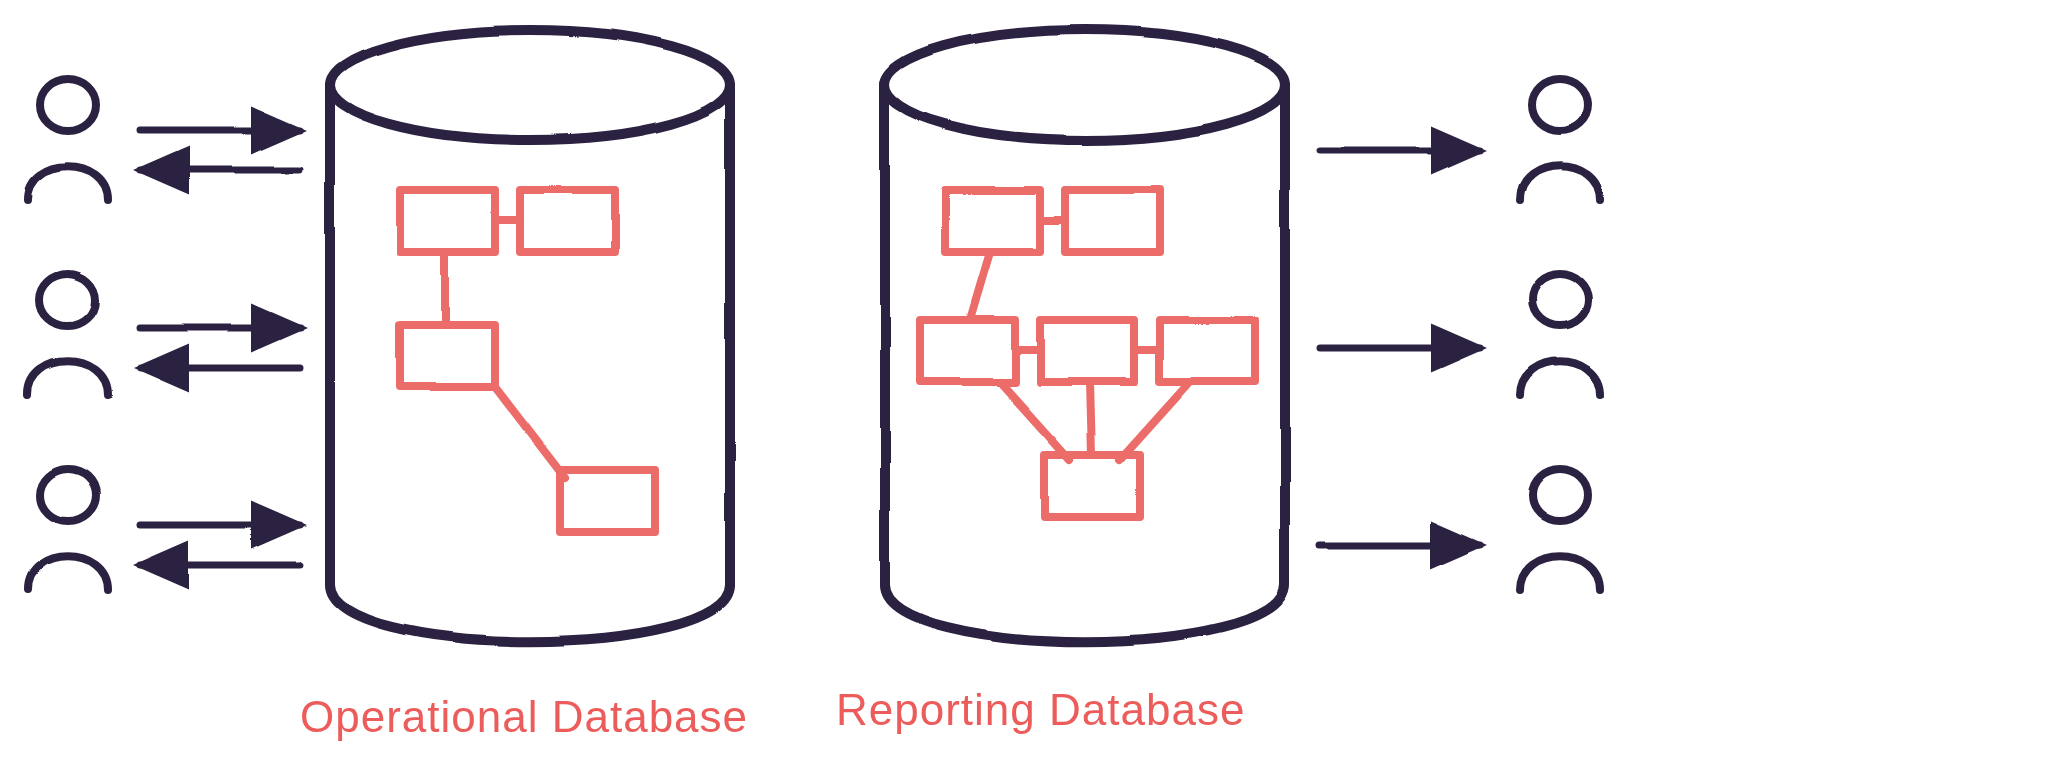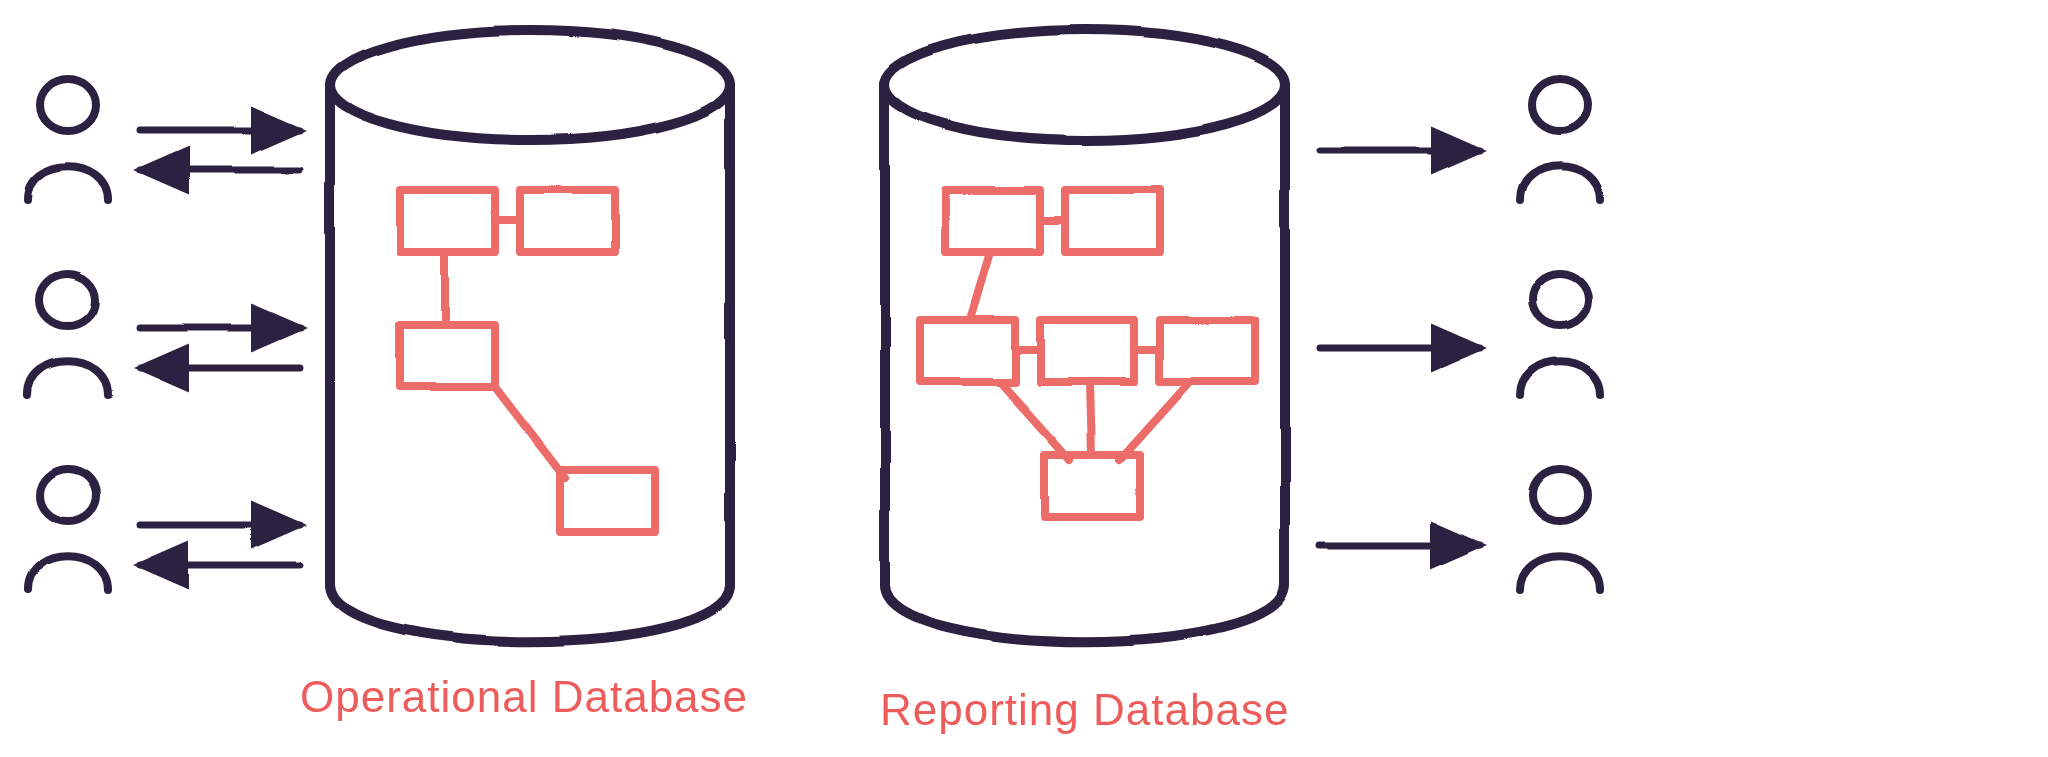--- a/index.html
+++ b/index.html
@@ -145,15 +145,15 @@
       <ellipse cx="1560" cy="300" rx="28" ry="26"></ellipse>
       <path d="M1520,395 C1520,350 1600,350 1600,395"></path>
     </g>
     <g>
       <ellipse cx="1560" cy="495" rx="28" ry="26"></ellipse>
       <path d="M1520,590 C1520,545 1600,545 1600,590"></path>
     </g>
   </g>
 </svg>
 
-<div class="label" style="left:300px; top:672px;">Operational Database</div>
+<div class="label" style="left:300px; top:692px;">Operational Database</div>
 
-<div class="label" style="left:880px; top:685px;">Reporting Database</div>
+<div class="label" style="left:836px; top:685px;">Reporting Database</div>
 
 </body></html>

